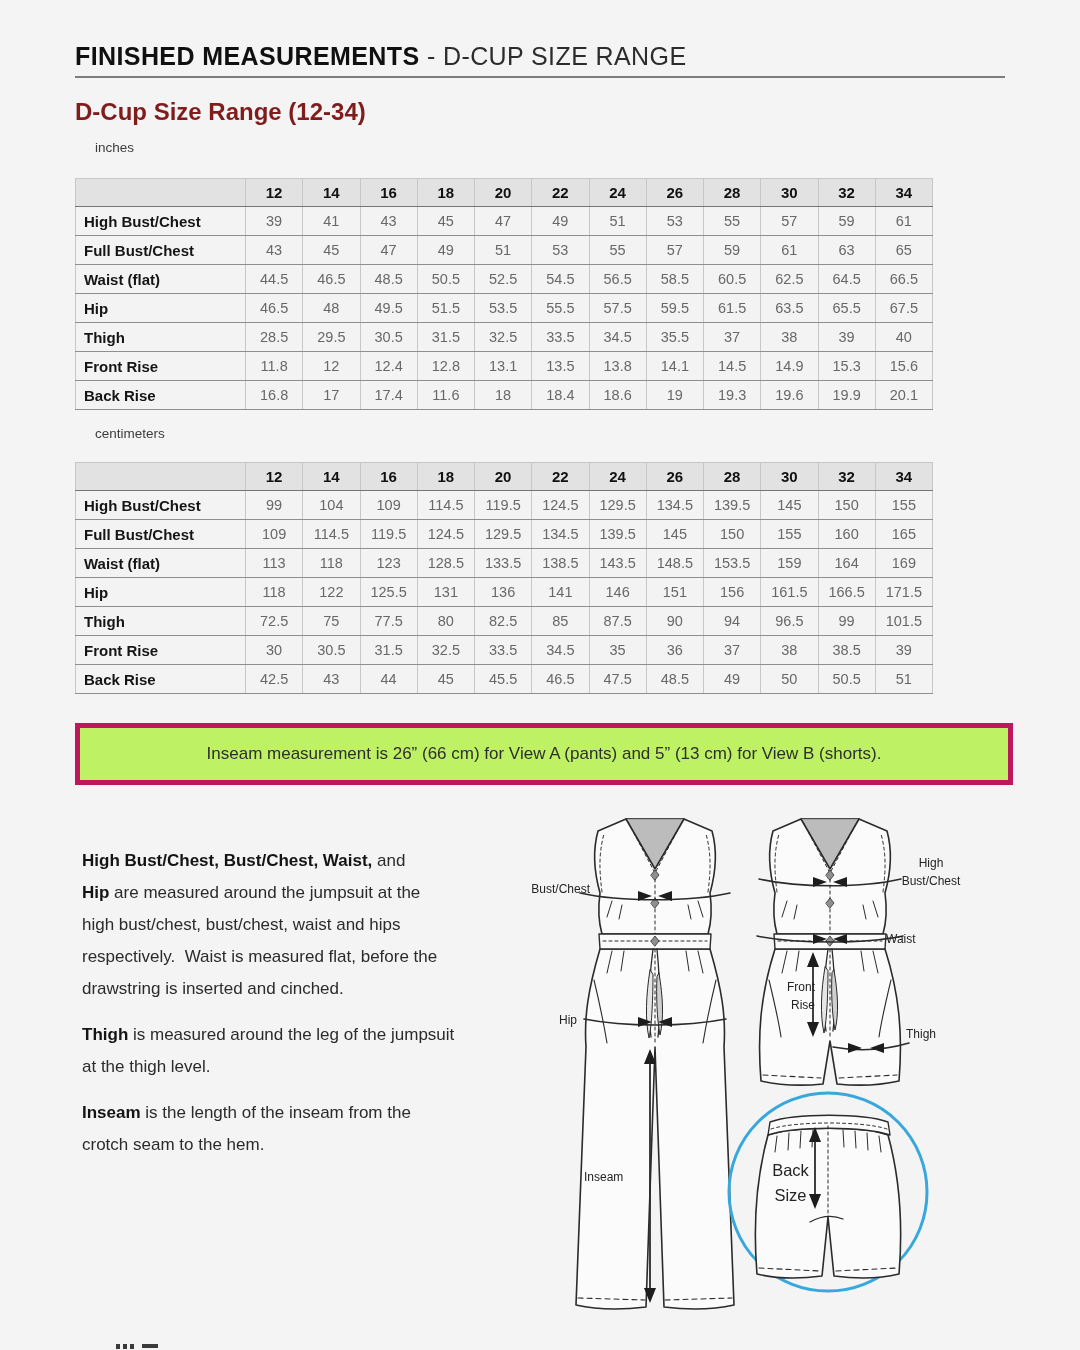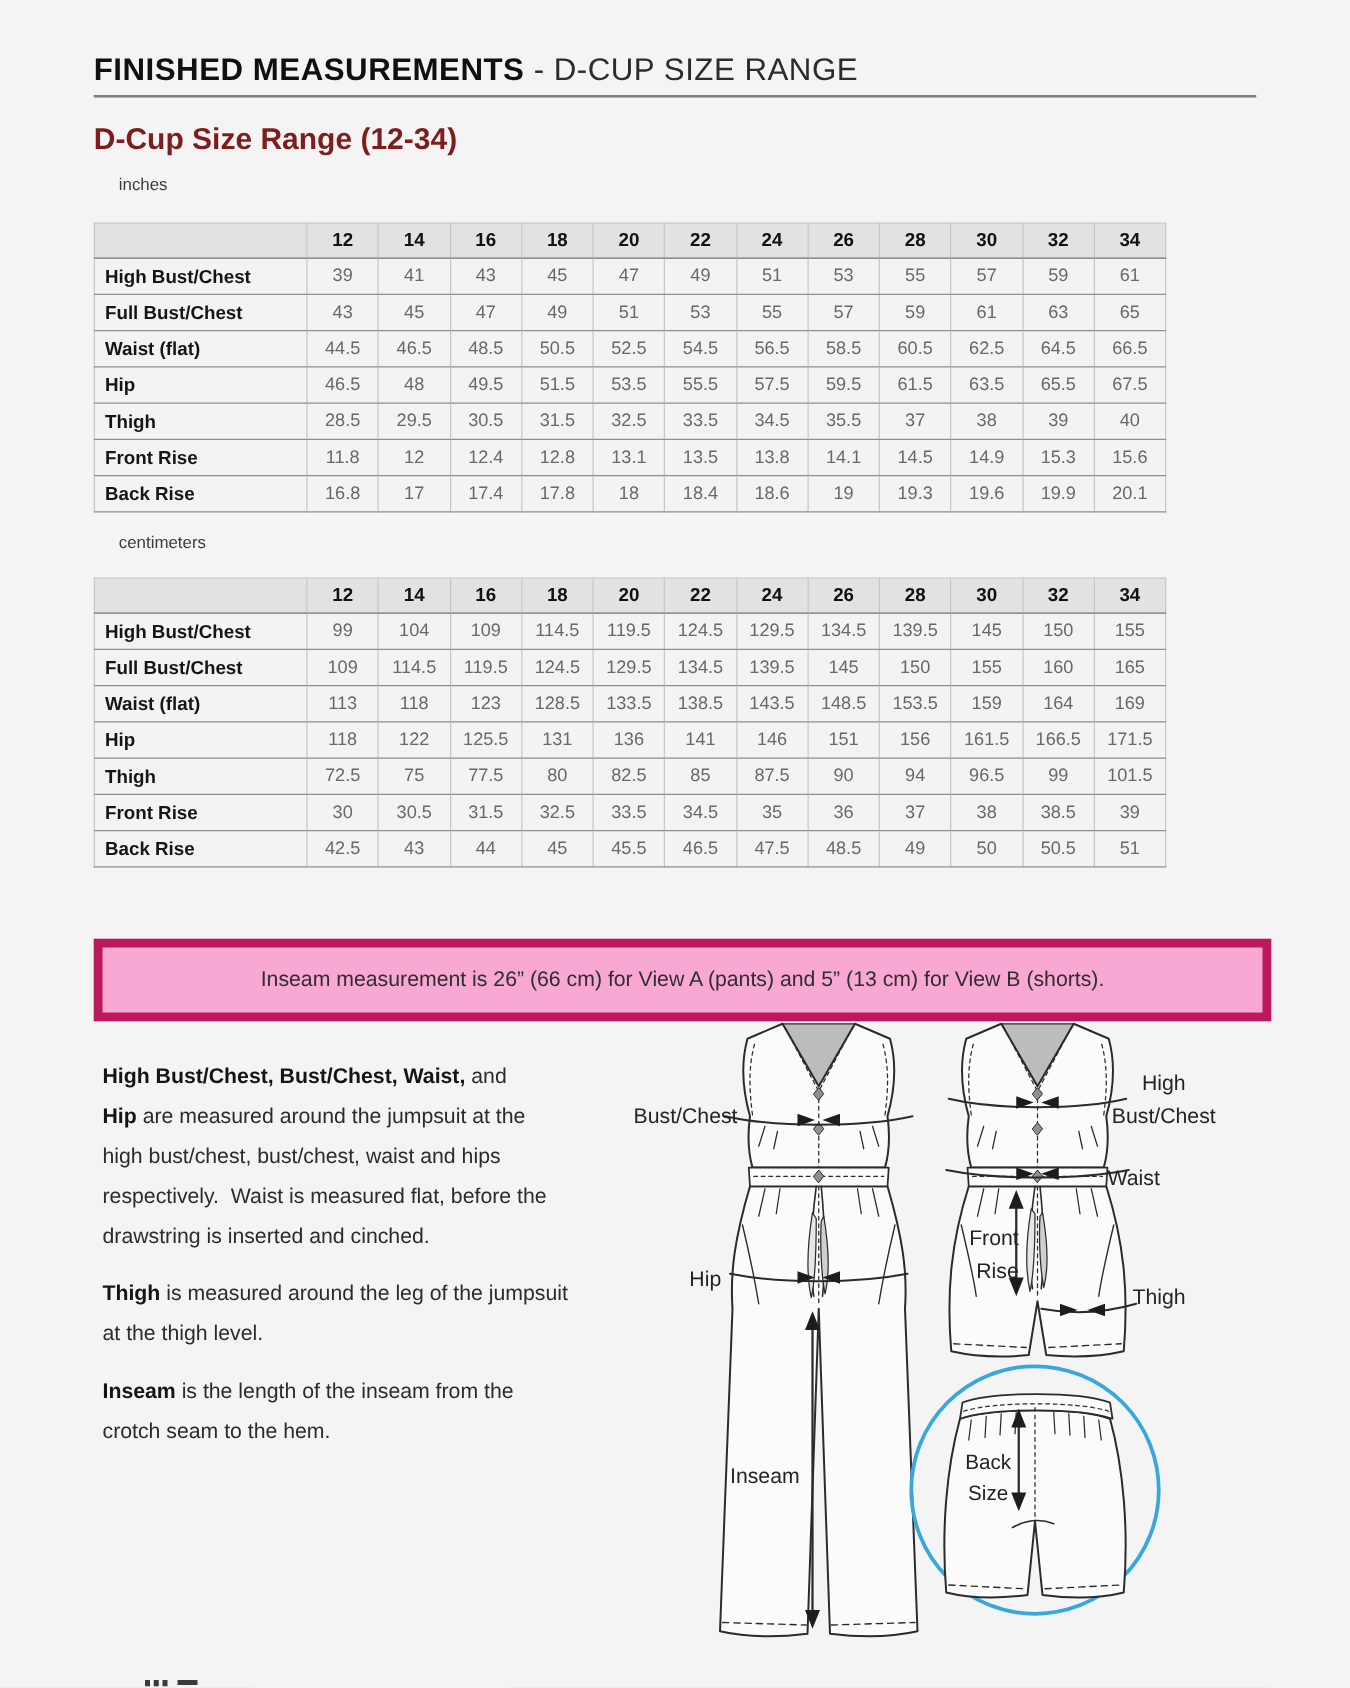--- a/index.html
+++ b/index.html
@@ -20,31 +20,31 @@
   .meas-table{position:absolute;left:75px;border-collapse:collapse;table-layout:fixed;width:858px;background:#f3f3f3;}
   #table-inches{top:178px;}
   #table-cm{top:462px;}
   .meas-table th,.meas-table td{border-left:1px solid #c7c7c7;border-right:1px solid #c7c7c7;padding:0;}
   .meas-table thead th{background:#e2e2e2;height:27px;font-size:15px;font-weight:700;color:#111;
         border-top:1px solid #c7c7c7;border-bottom:1px solid #757575;text-align:center;}
   .meas-table tbody td{height:28px;border-bottom:1px solid #8f8f8f;font-size:14.5px;color:#686868;text-align:center;}
   .meas-table tbody td.rowlabel{font-weight:700;color:#151515;text-align:left;padding-left:8px;font-size:15px;}
 
   
-  .note-box{position:absolute;left:75px;top:723px;width:928px;height:52px;border:7px solid #be185d;
-        background:#f9a8d4;display:flex;align-items:center;justify-content:center;
-        font-size:17px;color:#2e2e2e;margin-top:28px;}
+  .note-box{position:absolute;left:75px;top:723px;width:928px;height:52px;border:5px solid #be185d;
+        background:#bef264;display:flex;align-items:center;justify-content:center;
+        font-size:17px;color:#2e2e2e;}
 
   
   .text-col{position:absolute;left:82px;top:845px;width:460px;font-size:17px;line-height:32px;color:#2b2b2b;}
   .text-col p{margin:0 0 14px 0;white-space:pre-wrap;}
   .text-col .b{font-weight:700;color:#141414;}
 
   
-  .dlabel{position:absolute;font-size:17px;color:#242424;line-height:1.5;white-space:pre-line;z-index:3;}
+  .dlabel{position:absolute;font-size:12px;color:#242424;line-height:1.5;white-space:pre-line;z-index:3;}
   #label-bust-chest{left:495px;top:880px;width:95px;text-align:right;}
   #label-hip{left:505px;top:1011px;width:72px;text-align:right;}
   #label-inseam{left:584px;top:1168px;}
   #label-high-bust{left:872px;top:854px;width:118px;text-align:center;}
   #label-waist{left:886px;top:930px;}
   #label-front-rise{left:743px;top:978px;width:72px;text-align:right;}
   #label-thigh{left:906px;top:1025px;}
   #label-back-rise{left:748px;top:1158px;width:85px;text-align:center;font-size:16.5px;}
 
   .dsvg{position:absolute;z-index:2;}
@@ -195,21 +195,21 @@
           <td>14.5</td>
           <td>14.9</td>
           <td>15.3</td>
           <td>15.6</td>
         </tr>
         <tr>
           <td class="rowlabel">Back Rise</td>
           <td>16.8</td>
           <td>17</td>
           <td>17.4</td>
-          <td>17.8</td>
+          <td>11.6</td>
           <td>18</td>
           <td>18.4</td>
           <td>18.6</td>
           <td>19</td>
           <td>19.3</td>
           <td>19.6</td>
           <td>19.9</td>
           <td>20.1</td>
         </tr>
       </tbody>

